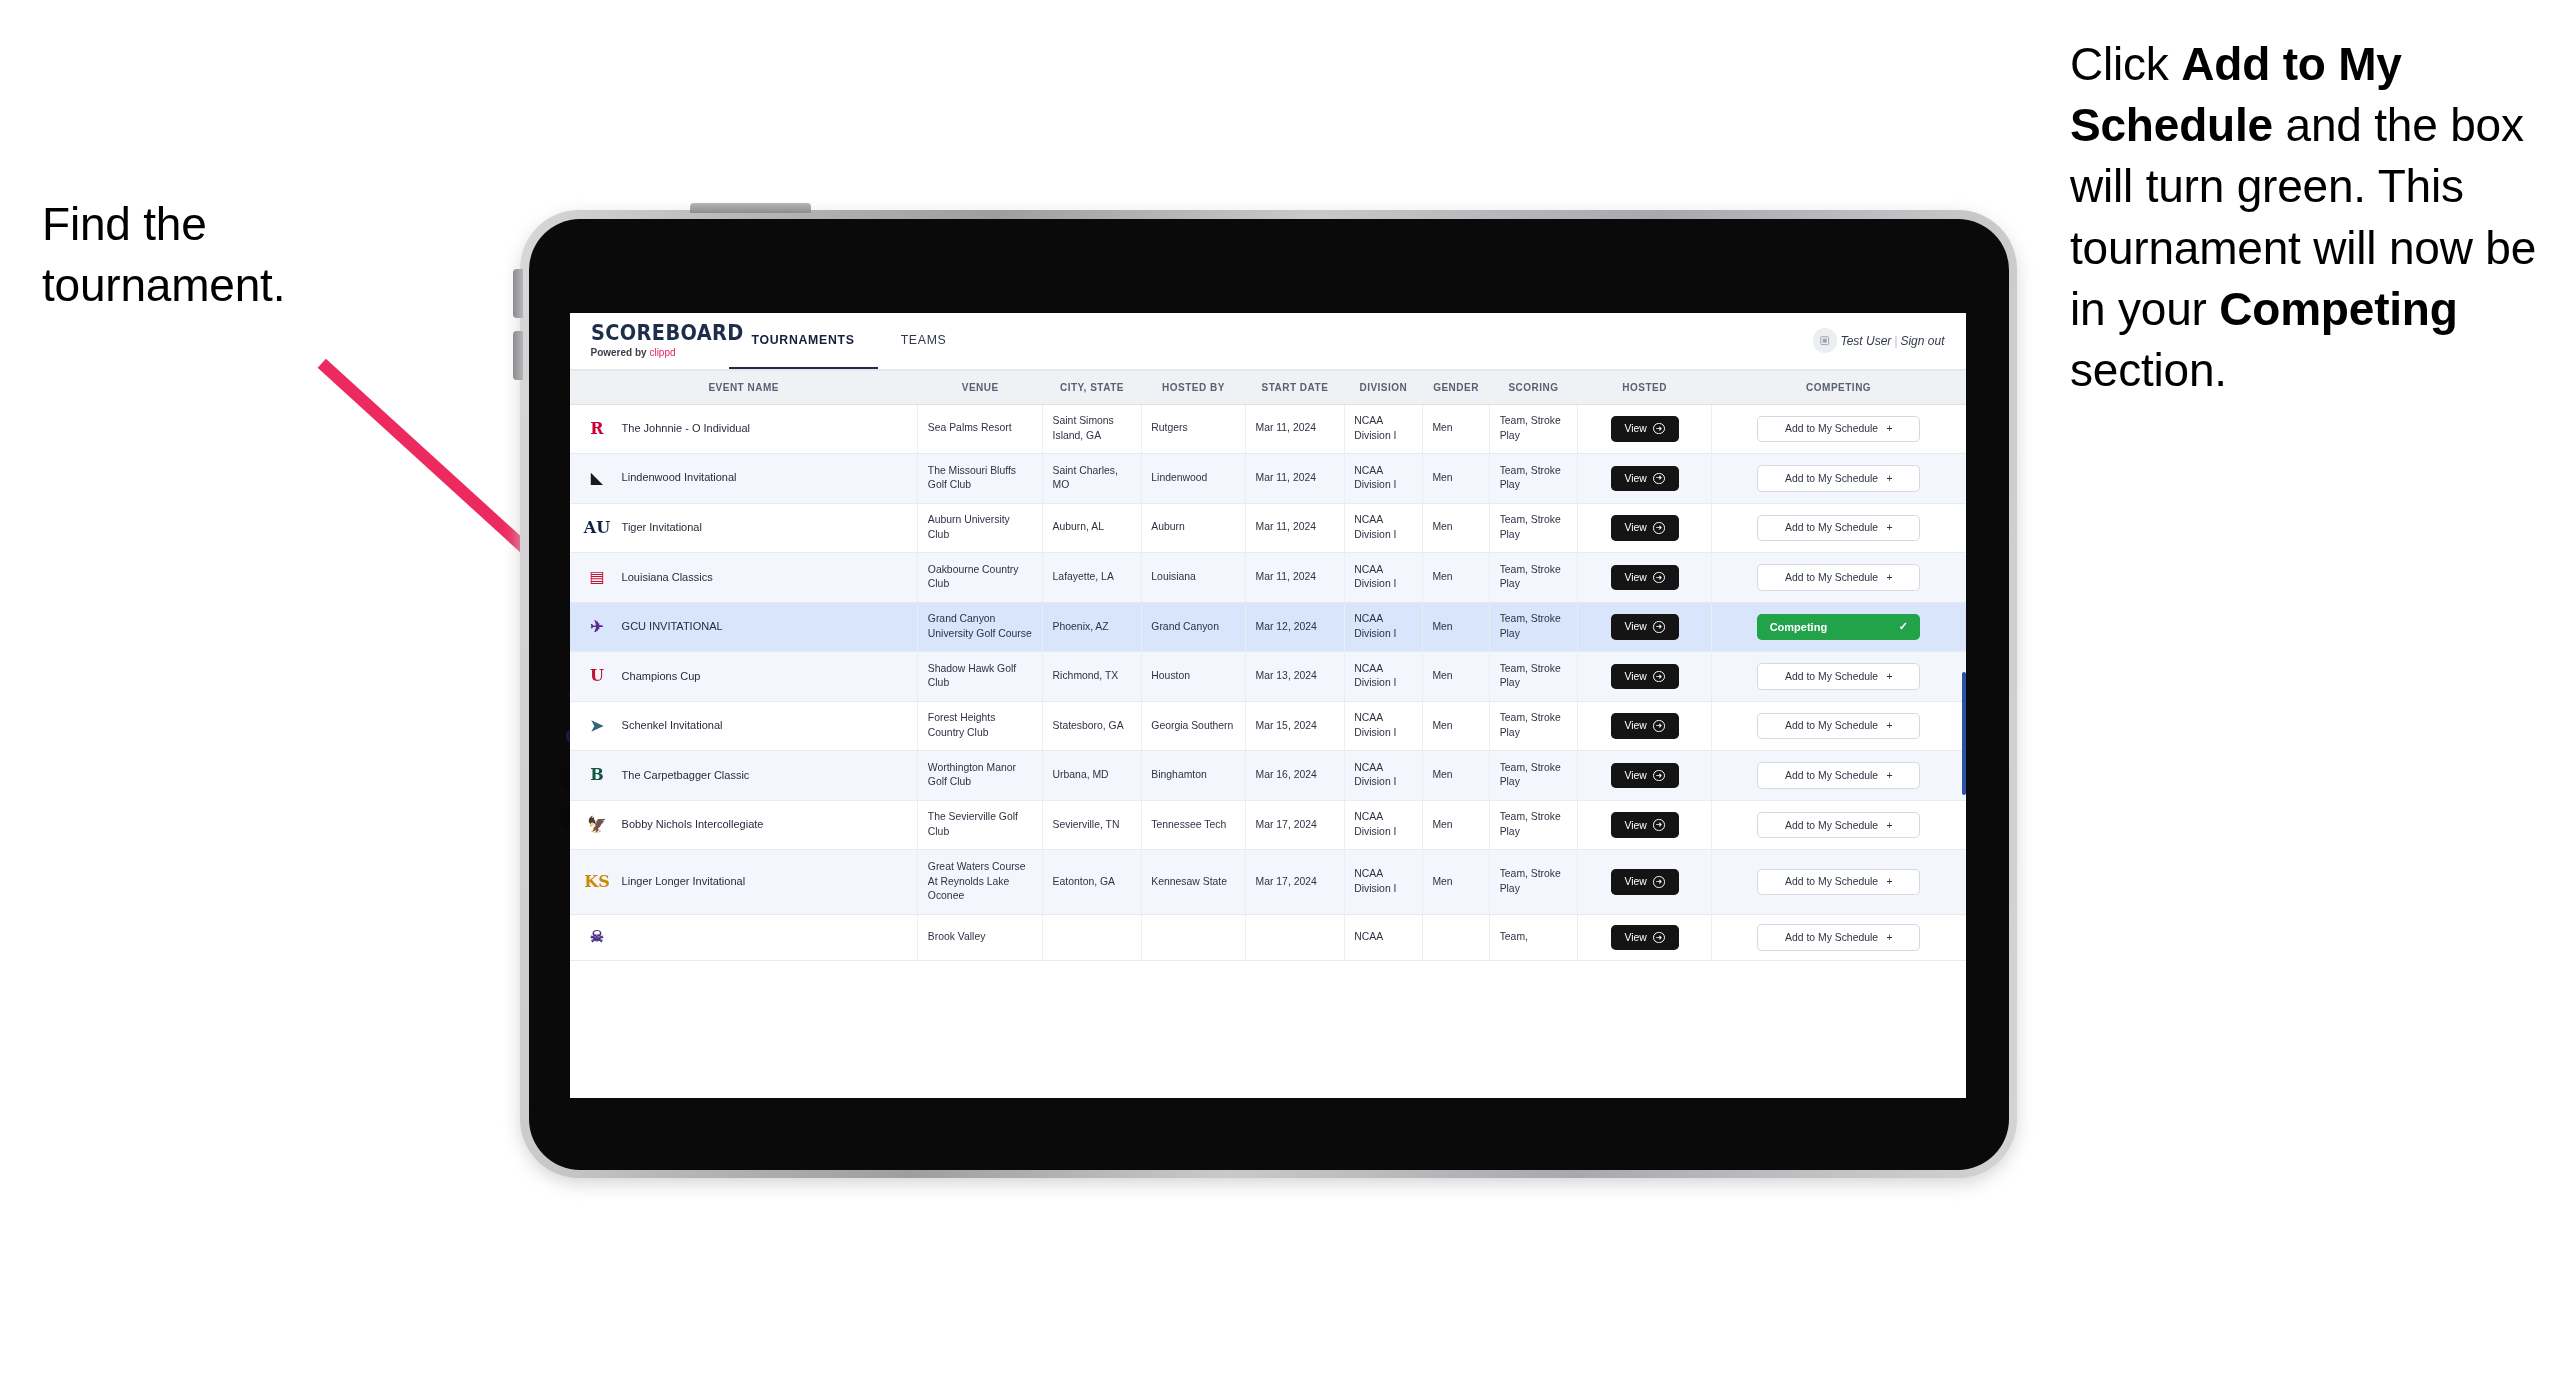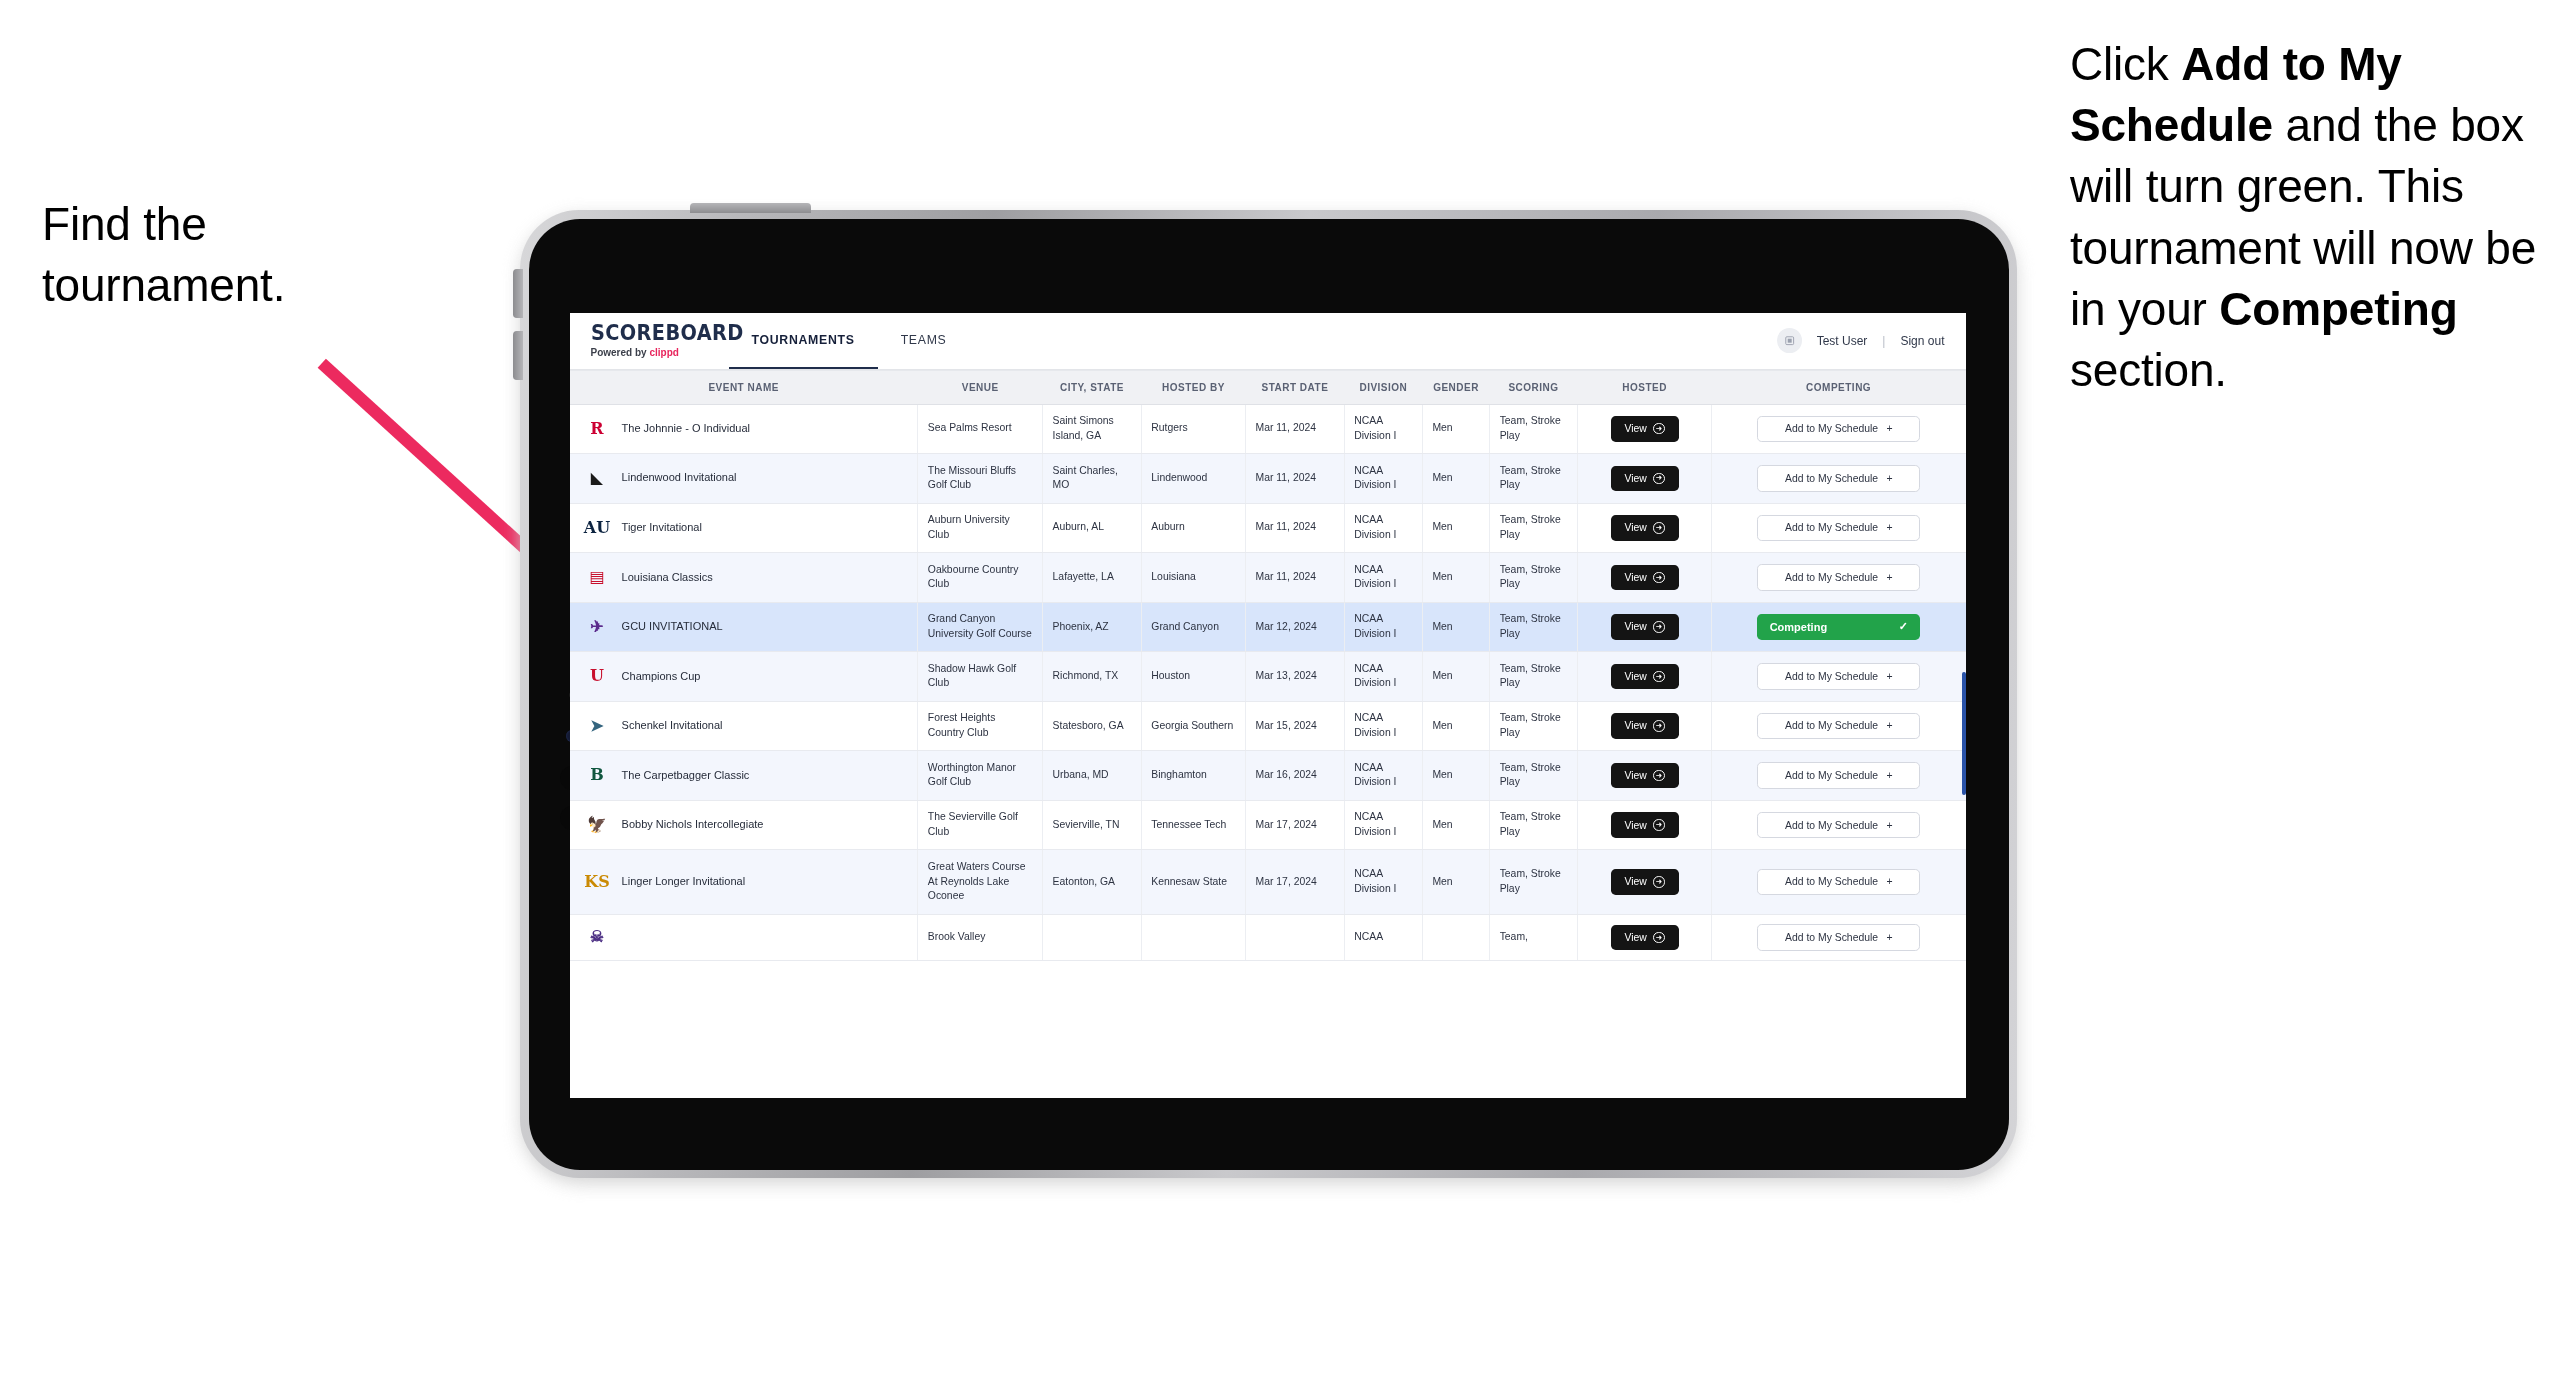--- a/index.html
+++ b/index.html
@@ -112,41 +112,42 @@
     transform: scaleX(0.92);
     transform-origin: left center;
   }
   #brand-sub {
     margin-top: 3.8px;
     font-size: 10px;
     color: #3b3f4a;
     font-weight: 600;
     white-space: nowrap;
   }
-  #brand-sub .clippd { color: #e8245c; font-weight: 700; }
+  #brand-sub .clippd { color: #e8245c; font-weight: 400; }
 
   .navtab {
     display:flex; align-items:center; justify-content:center;
     padding: 0 23px;
     font-size: 12.3px;
     letter-spacing: 0.7px;
     color: #30384a;
     font-weight: 500;
     border-bottom: 2.8px solid transparent;
     cursor: pointer;
     white-space: nowrap;
   }
   .navtab.active { border-bottom-color: #1f2d4b; color:#16203a; font-weight:700; }
 
   #topbar-right {
     margin-left: auto;
-    display:flex; align-items:center; gap: 15px;
+    display:flex; align-items:center; gap: 3px;
     padding-right: 21px;
     font-size: 12px;
     color: #30384a;
+    font-style: italic;
   }
   #user-avatar {
     width: 24.6px; height: 24.6px; border-radius: 50%;
     background: #eceef2;
     display:flex; align-items:center; justify-content:center;
     color:#9aa0ae; font-size: 11.4px;
   }
   #topbar-right .sep { color:#b9bdc7; }
   #signout-link { cursor:pointer;text-align:right; }
 

